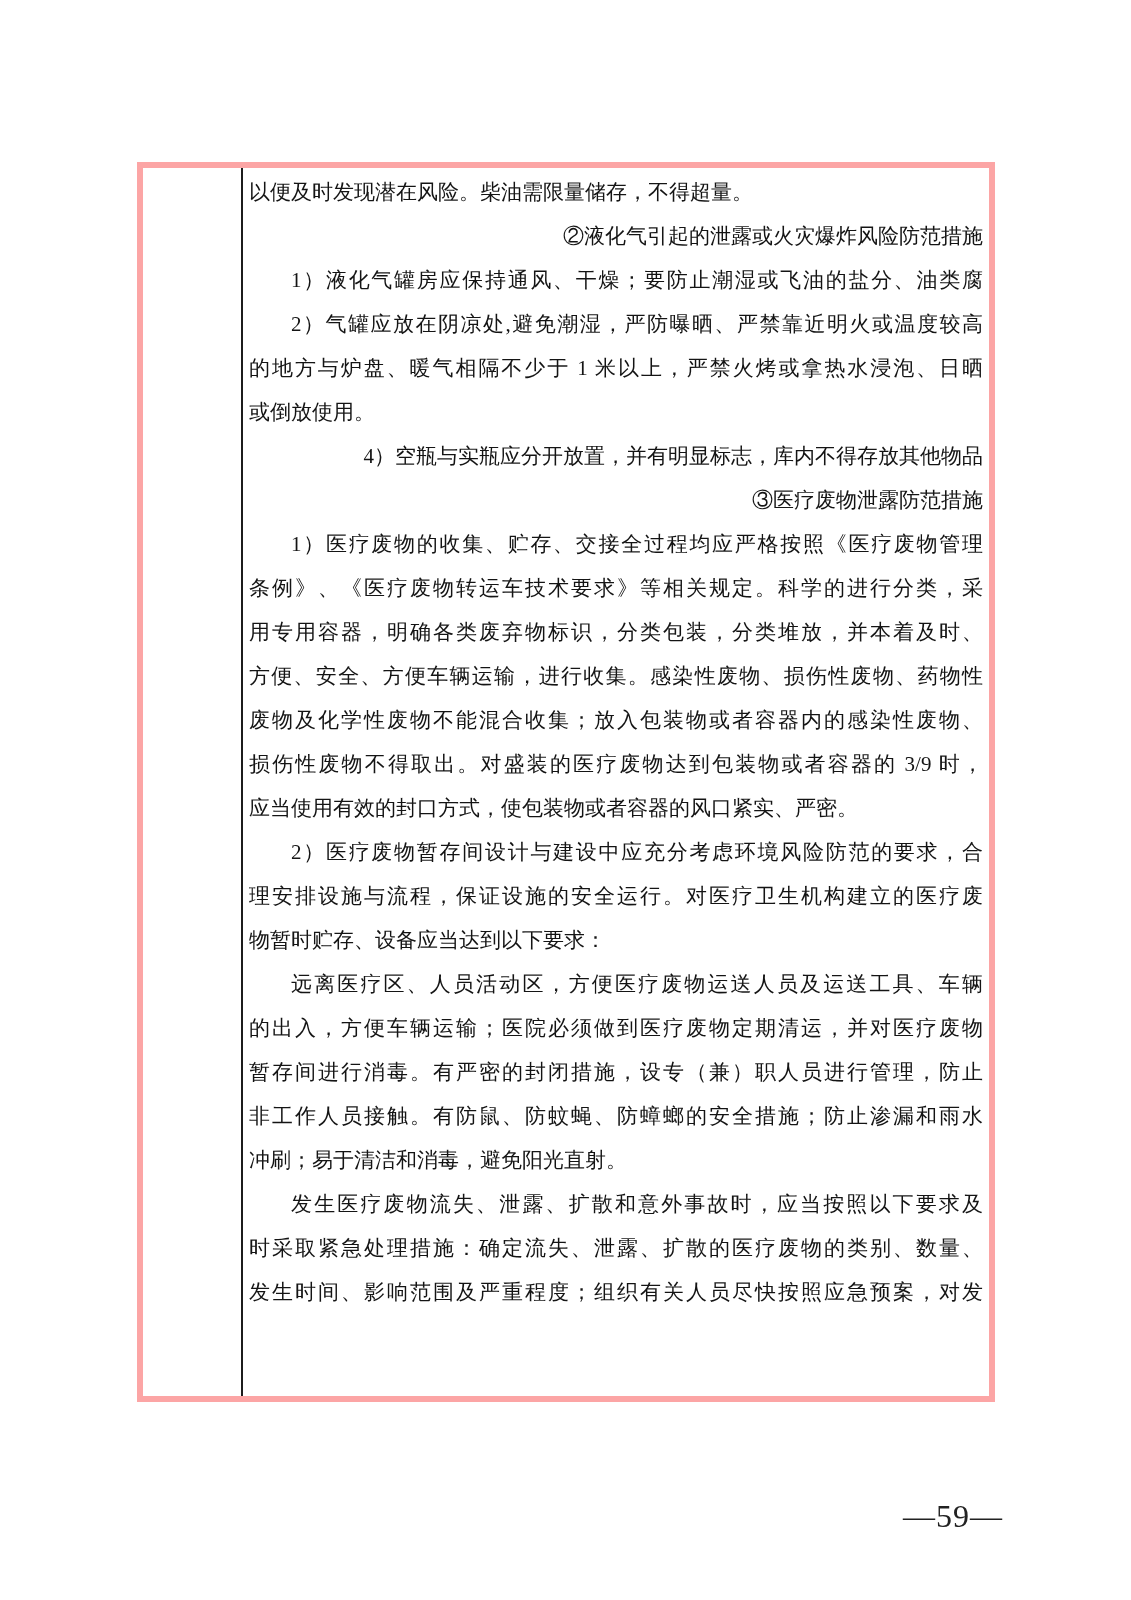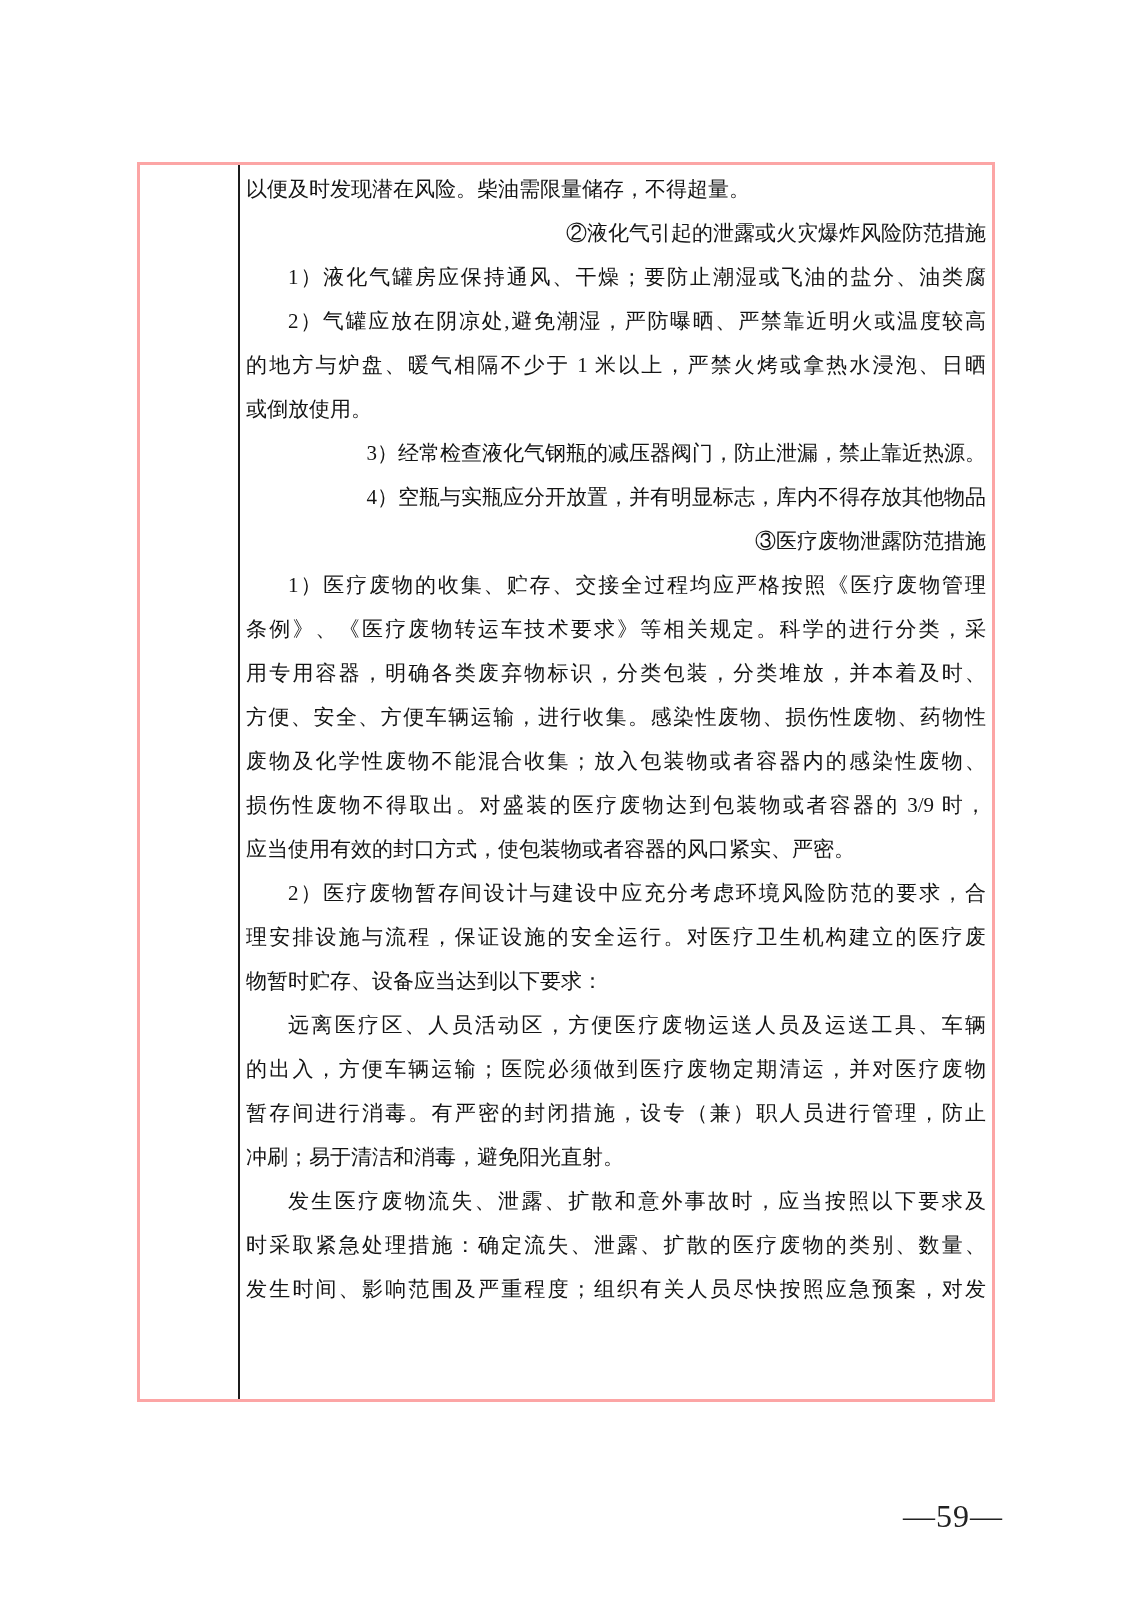--- a/index.html
+++ b/index.html
@@ -14,21 +14,21 @@
     background: #ffffff;
     overflow: hidden;
     font-family: "Liberation Serif", "DejaVu Serif", serif;
   }
   .doc-table {
     position: absolute;
     left: 137px;
     top: 162px;
     width: 858px;
     height: 1240px;
-    border: 3px solid #fca5a5;
+    border: 6px solid #fca5a5;
     box-sizing: border-box;
     display: flex;
     background: #ffffff;
   }
   .cell-left {
     flex: 0 0 100px;
     width: 100px;
     border-right: 2px solid #1c1c1c;
     box-sizing: border-box;
   }
@@ -70,36 +70,36 @@
 <div class="page">
   <div class="doc-table">
     <div class="cell-left"></div>
     <div class="cell-right" id="text-cell">
         <div class="text-line">以便及时发现潜在风险。柴油需限量储存，不得超量。</div>
         <div class="text-line indent">②液化气引起的泄露或火灾爆炸风险防范措施</div>
         <div class="text-line indent fill">1）液化气罐房应保持通风、干燥；要防止潮湿或飞油的盐分、油类腐</div>
         <div class="text-line indent fill">2）气罐应放在阴凉处,避免潮湿，严防曝晒、严禁靠近明火或温度较高</div>
         <div class="text-line fill">的地方与炉盘、暖气相隔不少于 1 米以上，严禁火烤或拿热水浸泡、日晒</div>
         <div class="text-line">或倒放使用。</div>
-        <div class="text-line indent">3）经常检查液化气钢瓶的减压器阀门，防止泄漏，禁止靠近热源。</div>
         <div class="text-line indent">4）空瓶与实瓶应分开放置，并有明显标志，库内不得存放其他物品</div>
         <div class="text-line indent">③医疗废物泄露防范措施</div>
         <div class="text-line indent fill">1）医疗废物的收集、贮存、交接全过程均应严格按照《医疗废物管理</div>
         <div class="text-line fill">条例》、《医疗废物转运车技术要求》等相关规定。科学的进行分类，采</div>
         <div class="text-line fill">用专用容器，明确各类废弃物标识，分类包装，分类堆放，并本着及时、</div>
         <div class="text-line fill">方便、安全、方便车辆运输，进行收集。感染性废物、损伤性废物、药物性</div>
         <div class="text-line fill">废物及化学性废物不能混合收集；放入包装物或者容器内的感染性废物、</div>
         <div class="text-line fill">损伤性废物不得取出。对盛装的医疗废物达到包装物或者容器的 3/9 时，</div>
         <div class="text-line">应当使用有效的封口方式，使包装物或者容器的风口紧实、严密。</div>
         <div class="text-line indent fill">2）医疗废物暂存间设计与建设中应充分考虑环境风险防范的要求，合</div>
         <div class="text-line fill">理安排设施与流程，保证设施的安全运行。对医疗卫生机构建立的医疗废</div>
         <div class="text-line">物暂时贮存、设备应当达到以下要求：</div>
         <div class="text-line indent fill">远离医疗区、人员活动区，方便医疗废物运送人员及运送工具、车辆</div>
         <div class="text-line fill">的出入，方便车辆运输；医院必须做到医疗废物定期清运，并对医疗废物</div>
         <div class="text-line fill">暂存间进行消毒。有严密的封闭措施，设专（兼）职人员进行管理，防止</div>
+        <div class="text-line fill">非工作人员接触。有防鼠、防蚊蝇、防蟑螂的安全措施；防止渗漏和雨水</div>
         <div class="text-line">冲刷；易于清洁和消毒，避免阳光直射。</div>
         <div class="text-line indent fill">发生医疗废物流失、泄露、扩散和意外事故时，应当按照以下要求及</div>
         <div class="text-line fill">时采取紧急处理措施：确定流失、泄露、扩散的医疗废物的类别、数量、</div>
         <div class="text-line fill">发生时间、影响范围及严重程度；组织有关人员尽快按照应急预案，对发</div>
       </div>
   </div>
   <div class="page-number">—59—</div>
 </div>
 
 </body></html>

